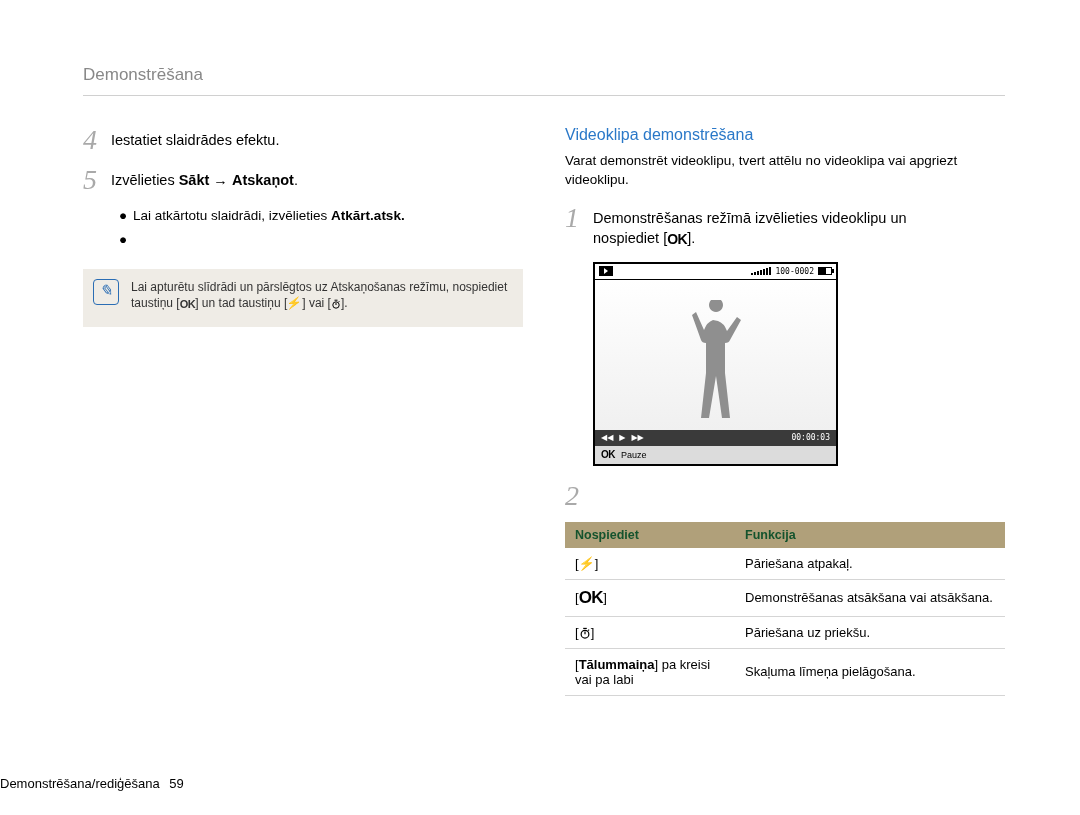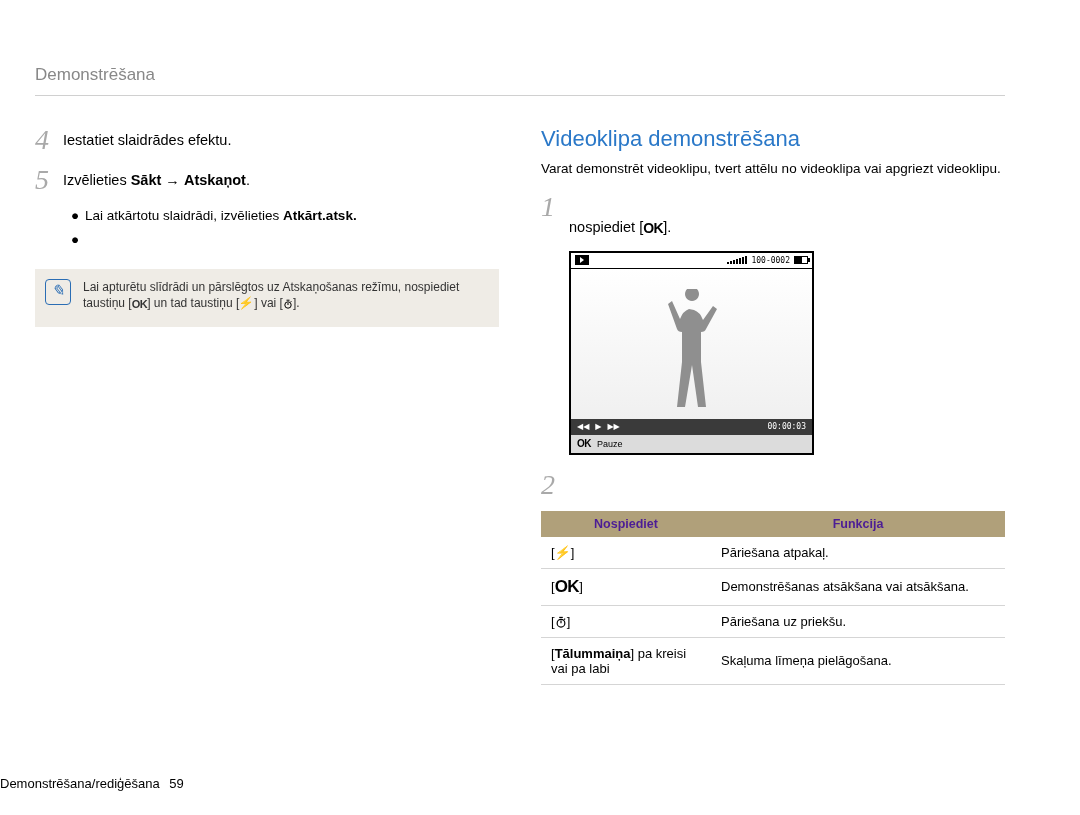--- a/index.html
+++ b/index.html
@@ -5,21 +5,21 @@
   * { box-sizing: border-box; margin: 0; padding: 0; }
   body {
     font-family: Arial, Helvetica, sans-serif;
     background: #fff;
     width: 1080px;
     height: 815px;
     color: #000;
     position: relative;
   }
   .page {
-    padding: 65px 75px 40px 35px;
+    padding: 65px 75px 40px 83px;
     height: 100%;
     position: relative;
   }
   .header-bar {
     color: #888;
     font-size: 17px;
     border-bottom: 1px solid #d0d0d0;
     padding-bottom: 10px;
     margin-bottom: 30px;
   }
@@ -82,21 +82,21 @@
     display: flex; align-items: center; justify-content: center;
     color: #2a6db4;
     font-style: italic;
     font-family: Georgia, serif;
     font-size: 16px;
     margin-right: 12px;
     flex-shrink: 0;
   }
   .section-title {
     color: #2a78c8;
-    font-size: 22px;
+    font-size: 16px;
     font-weight: normal;
     margin-bottom: 8px;
   }
   .intro {
     font-size: 13.5px;
     line-height: 1.4;
     margin-bottom: 14px;
   }
   .video-wrap {
     margin-left: 28px;
@@ -188,22 +188,22 @@
     vertical-align: -1px;
   }
   table.controls {
     width: 100%;
     border-collapse: collapse;
     font-size: 13px;
     margin-left: 0;
   }
   table.controls th {
     background: #b0a07a;
-    color: #4c1d95;
-    text-align: center;
+    color: #14532d;
+    text-align: left;
     font-weight: bold;
     padding: 6px 10px;
     font-size: 12.5px;
   }
   table.controls td {
     padding: 8px 10px;
     border-bottom: 1px solid #d5d5d5;
     vertical-align: middle;
   }
   table.controls td:first-child { width: 170px; }
@@ -273,21 +273,21 @@
       </div>
     </div>
 
     <div class="col">
       <div class="section-title">Videoklipa demonstrēšana</div>
       <div class="intro">Varat demonstrēt videoklipu, tvert attēlu no videoklipa vai apgriezt videoklipu.</div>
 
       <div class="step">
         <div class="step-num">1</div>
         <div class="step-text">
-          <br>
+          <span>Demonstrēšanas režīmā izvēlieties videoklipu un</span><br>
           <span>nospiediet [</span><span class="inline-ok">OK</span><span>].</span>
         </div>
       </div>
 
       <div class="video-wrap">
         <div class="video-frame">
           <div class="video-top">
             <div class="vt-left">
               <div class="play-badge"></div>
             </div>

